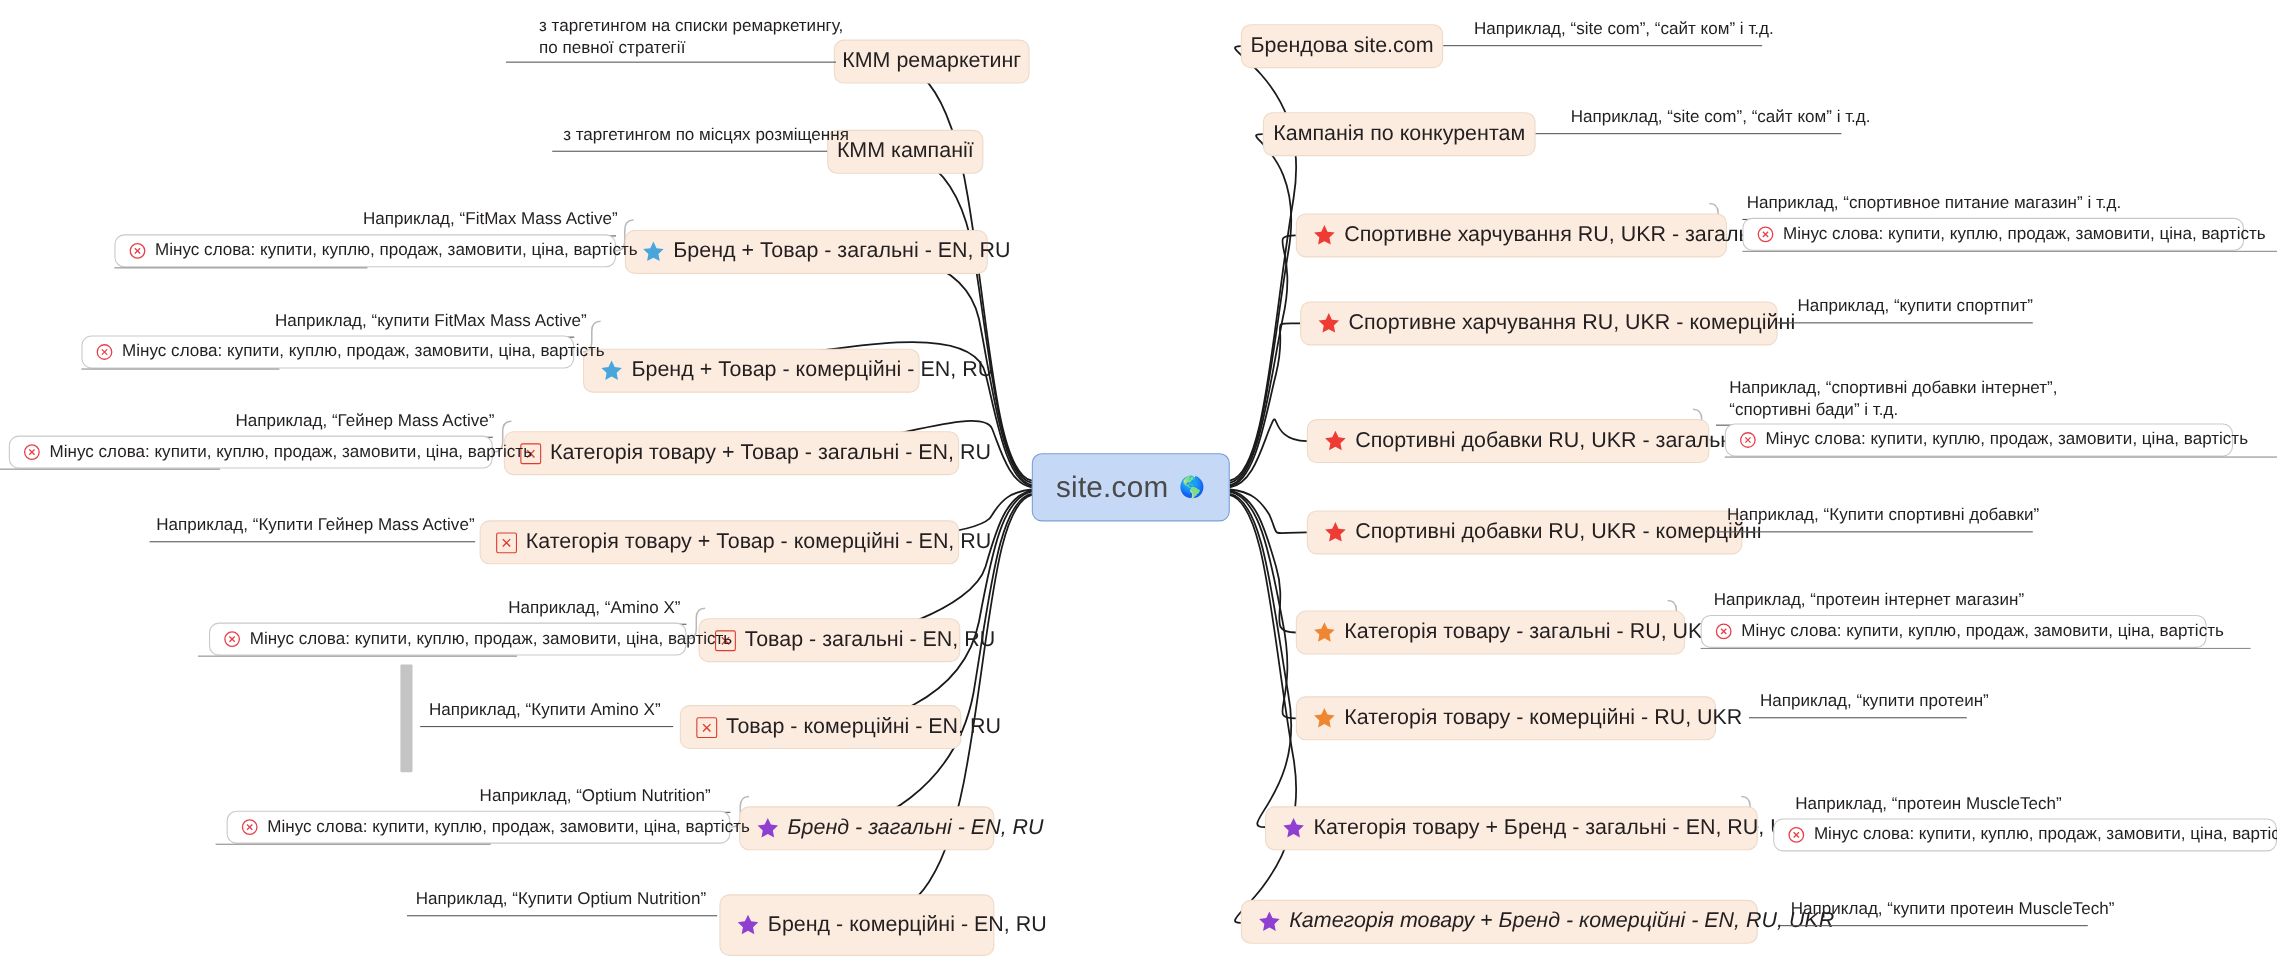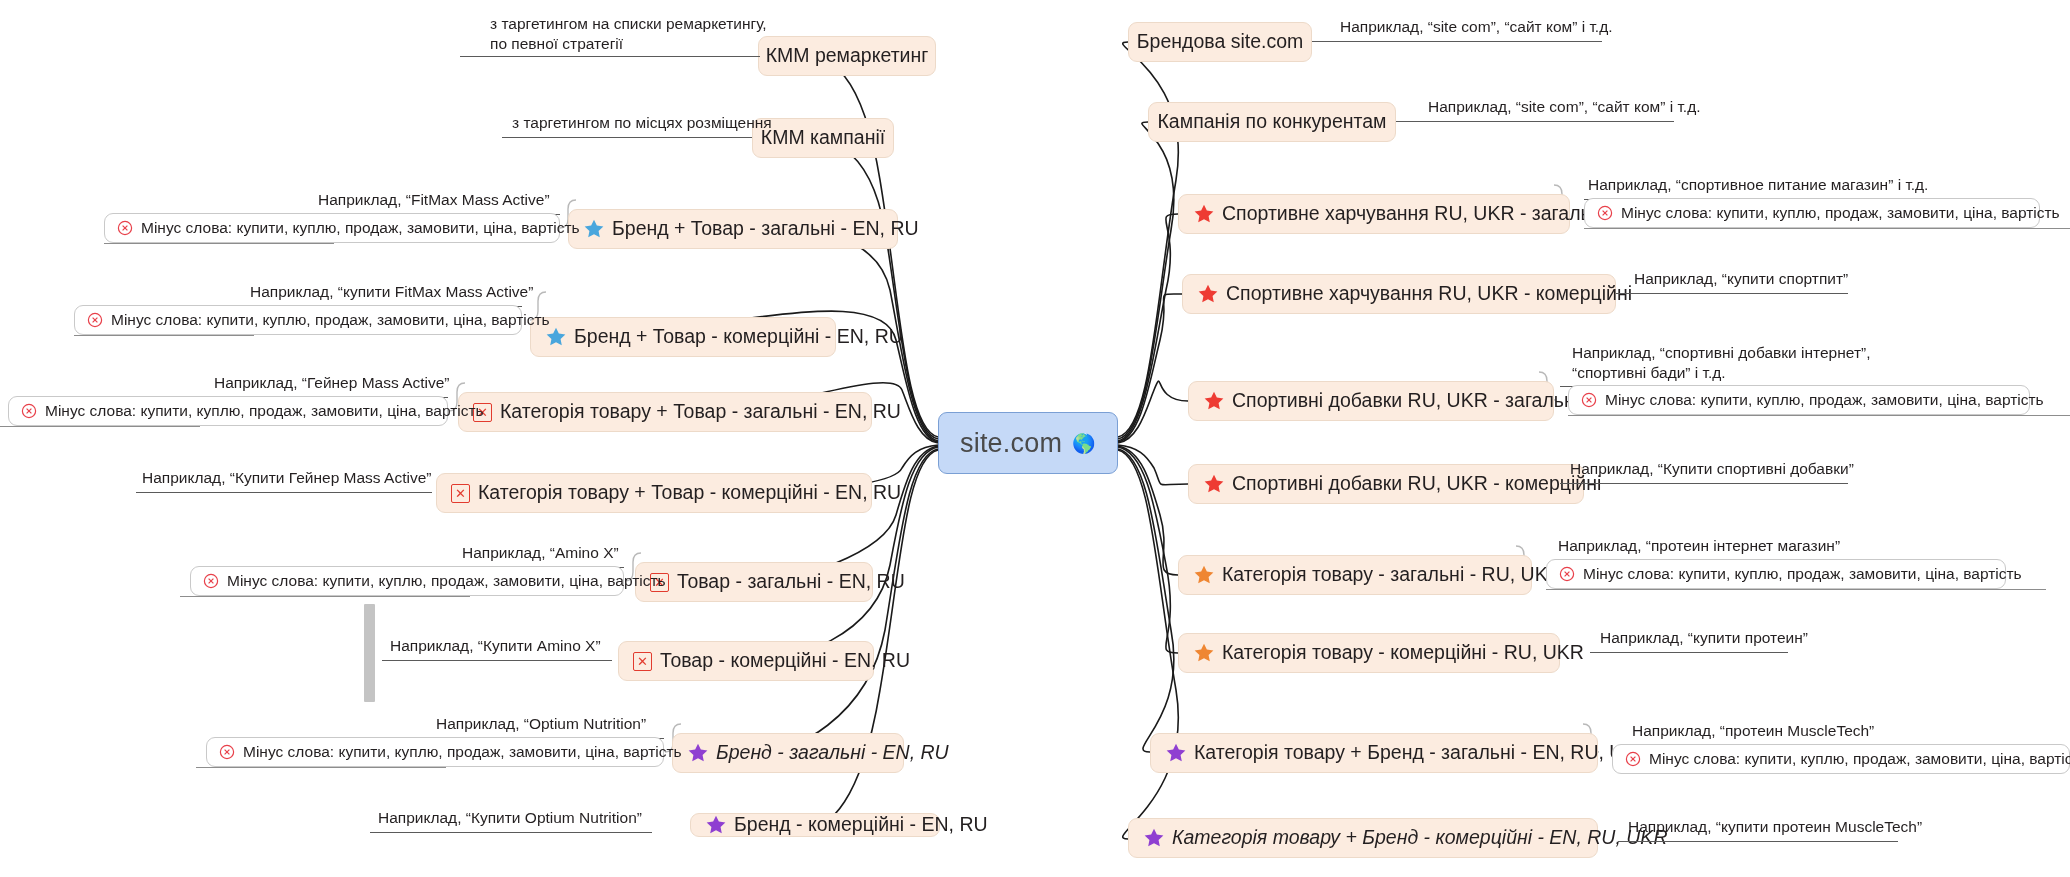--- a/index.html
+++ b/index.html
@@ -208,21 +208,21 @@
   <div class="rule" style="left:502px; top:137px; width:250px;"></div>
 
   <div class="node" style="left:568px; top:209px; width:330px; height:40px;">
     <span class="ic">
       <svg width="22" height="22" viewBox="0 0 24 24">
           <path fill="#49a6dd" d="M12 1.8l3.1 6.5 7.1.9-5.2 4.9 1.3 7-6.3-3.4-6.3 3.4 1.3-7L1.8 9.2l7.1-.9z"></path>
         </svg>
     </span>
     <span class="node-label">Бренд + Товар - загальні - EN, RU</span>
   </div>
-  <div class="annot" style="left:318px; top:190px;">
+  <div class="annot" style="left:330px; top:190px;">
     <span class="annot-text">Наприклад, “FitMax Mass Active”</span>
   </div>
   <div class="rule" style="left:324px; top:214px; width:236px;"></div>
   <div class="kwbox" style="left:104px; top:213px; width:456px; height:30px;">
     <svg class="minus-ic" viewBox="0 0 16 16">
         <circle cx="8" cy="8" r="6.6" fill="none" stroke="#e8404a" stroke-width="1.2"></circle>
         <path d="M5.6 5.6l4.8 4.8M10.4 5.6l-4.8 4.8" stroke="#e8404a" stroke-width="1.2"></path>
       </svg>
     <span>Мінус слова: купити, куплю, продаж, замовити, ціна, вартість</span>
   </div>
@@ -317,21 +317,21 @@
   <div class="rule" style="left:428px; top:738px; width:236px;"></div>
   <div class="kwbox" style="left:206px; top:737px; width:458px; height:30px;">
     <svg class="minus-ic" viewBox="0 0 16 16">
         <circle cx="8" cy="8" r="6.6" fill="none" stroke="#e8404a" stroke-width="1.2"></circle>
         <path d="M5.6 5.6l4.8 4.8M10.4 5.6l-4.8 4.8" stroke="#e8404a" stroke-width="1.2"></path>
       </svg>
     <span>Мінус слова: купити, куплю, продаж, замовити, ціна, вартість</span>
   </div>
   <div class="rule light" style="left:196px; top:767px; width:250px;"></div>
 
-  <div class="node" style="left:690px; top:813px; width:250px; height:24px;">
+  <div class="node" style="left:654px; top:813px; width:250px; height:56px;">
     <span class="ic">
       <svg width="22" height="22" viewBox="0 0 24 24">
           <path fill="#8f3fd1" d="M12 1.8l3.1 6.5 7.1.9-5.2 4.9 1.3 7-6.3-3.4-6.3 3.4 1.3-7L1.8 9.2l7.1-.9z"></path>
         </svg>
     </span>
     <span class="node-label">Бренд - комерційні - EN, RU</span>
   </div>
   <div class="annot" style="left:378px; top:808px;">
     <span class="annot-text">Наприклад, “Купити Optium Nutrition”</span>
   </div>

